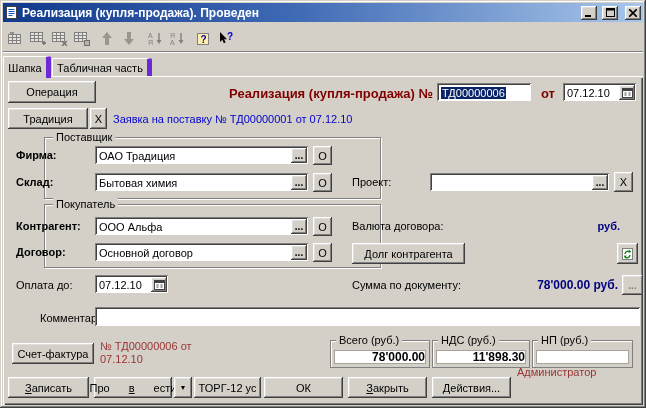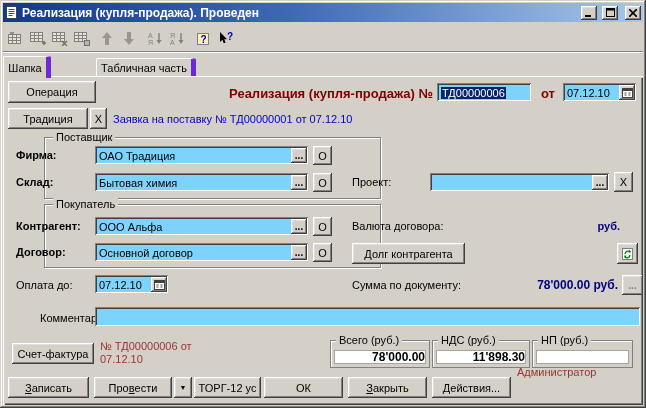--- a/index.html
+++ b/index.html
@@ -26,21 +26,21 @@
   }
   .btn {
     background: #d4d0c8; border: 0; padding: 0;
     box-shadow: inset -1px -1px 0 #404040, inset 1px 1px 0 #fff,
                 inset -2px -2px 0 #808080, inset 2px 2px 0 #dfdfdf;
     font: 11px "Liberation Sans", sans-serif; color: #000;
     display: flex; align-items: center; justify-content: center;
     white-space: nowrap; cursor: default;
   }
   .field {
-    position: absolute; background: #7dd3fc;
+    position: absolute; background: #ffffff;
     box-shadow: inset -1px -1px 0 #d4d0c8, inset 1px 1px 0 #808080,
                 inset -2px -2px 0 #fff, inset 2px 2px 0 #404040;
     display: flex; align-items: center; padding: 0 4px; font-size: 11px;
     white-space: nowrap; overflow: hidden;
   }
   .inbtn {
     position: absolute; right: 2px; top: 2px; bottom: 2px; width: 16px;
     background: #d4d0c8; border: 0; padding: 0;
     box-shadow: inset -1px -1px 0 #404040, inset 1px 1px 0 #fff,
                 inset -2px -2px 0 #808080, inset 2px 2px 0 #dfdfdf;
@@ -177,21 +177,21 @@
           <text x="10" y="9" font-size="10" font-weight="bold" fill="#0000c8">?</text>
         </svg>
       </button>
   </div>
 
   <div class="hgroove" style="left:3px; width:640px; top:51px;"></div>
 
   <div class="tab active" style="left:3px; top:56px; width:48px; height:22px;">
     <span>Шапка</span>
   </div>
-  <div class="tab" style="left:52px; top:58px; width:100px; height:18px;margin-left:44px;">
+  <div class="tab" style="left:52px; top:58px; width:100px; height:18px;">
     <span>Табличная часть</span>
   </div>
 
   <div class="page"></div>
 
   <button class="btn abs z4" style="left:8px; top:81px; width:88px; height:22px;">Операция</button>
   <div class="lbl redb" style="left:180px; top:86px; width:253px; text-align:right; font-size:13px;">Реализация (купля-продажа) №</div>
   <div class="field z4" style="left:437px; top:83px; width:95px; height:19px;">
     <span class="sel">ТД00000006</span>
   </div>
@@ -300,21 +300,21 @@
   <div class="tbox" style="left:532px; top:340px; width:101px; height:28px;">
     <span class="legend" style="left:5px; font-size:11px;">НП (руб.)</span>
     <div class="tval"></div>
   </div>
 
   <button class="btn abs z4" style="left:8px; top:377px; width:81px; height:21px;">
     <span></span>
       <span class="u">З</span>
       <span>аписать</span>
   </button>
-  <button class="btn abs z4" style="left:94px; top:377px; width:78px; height:21px;">
+  <button class="btn abs z4" style="left:94px; top:377px; width:78px; height:21px;gap:19px;">
     <span>Про</span>
       <span class="u">в</span>
       <span>ести</span>
   </button>
   <button class="btn abs z4" style="left:174px; top:377px; width:18px; height:21px; font-size:7px;">
     <span>▼</span>
   </button>
   <button class="btn abs z4" style="left:194px; top:377px; width:67px; height:21px;">ТОРГ-12 ус</button>
   <button class="btn abs z4" style="left:264px; top:377px; width:79px; height:21px;">ОК</button>
   <button class="btn abs z4" style="left:348px; top:377px; width:79px; height:21px;">

